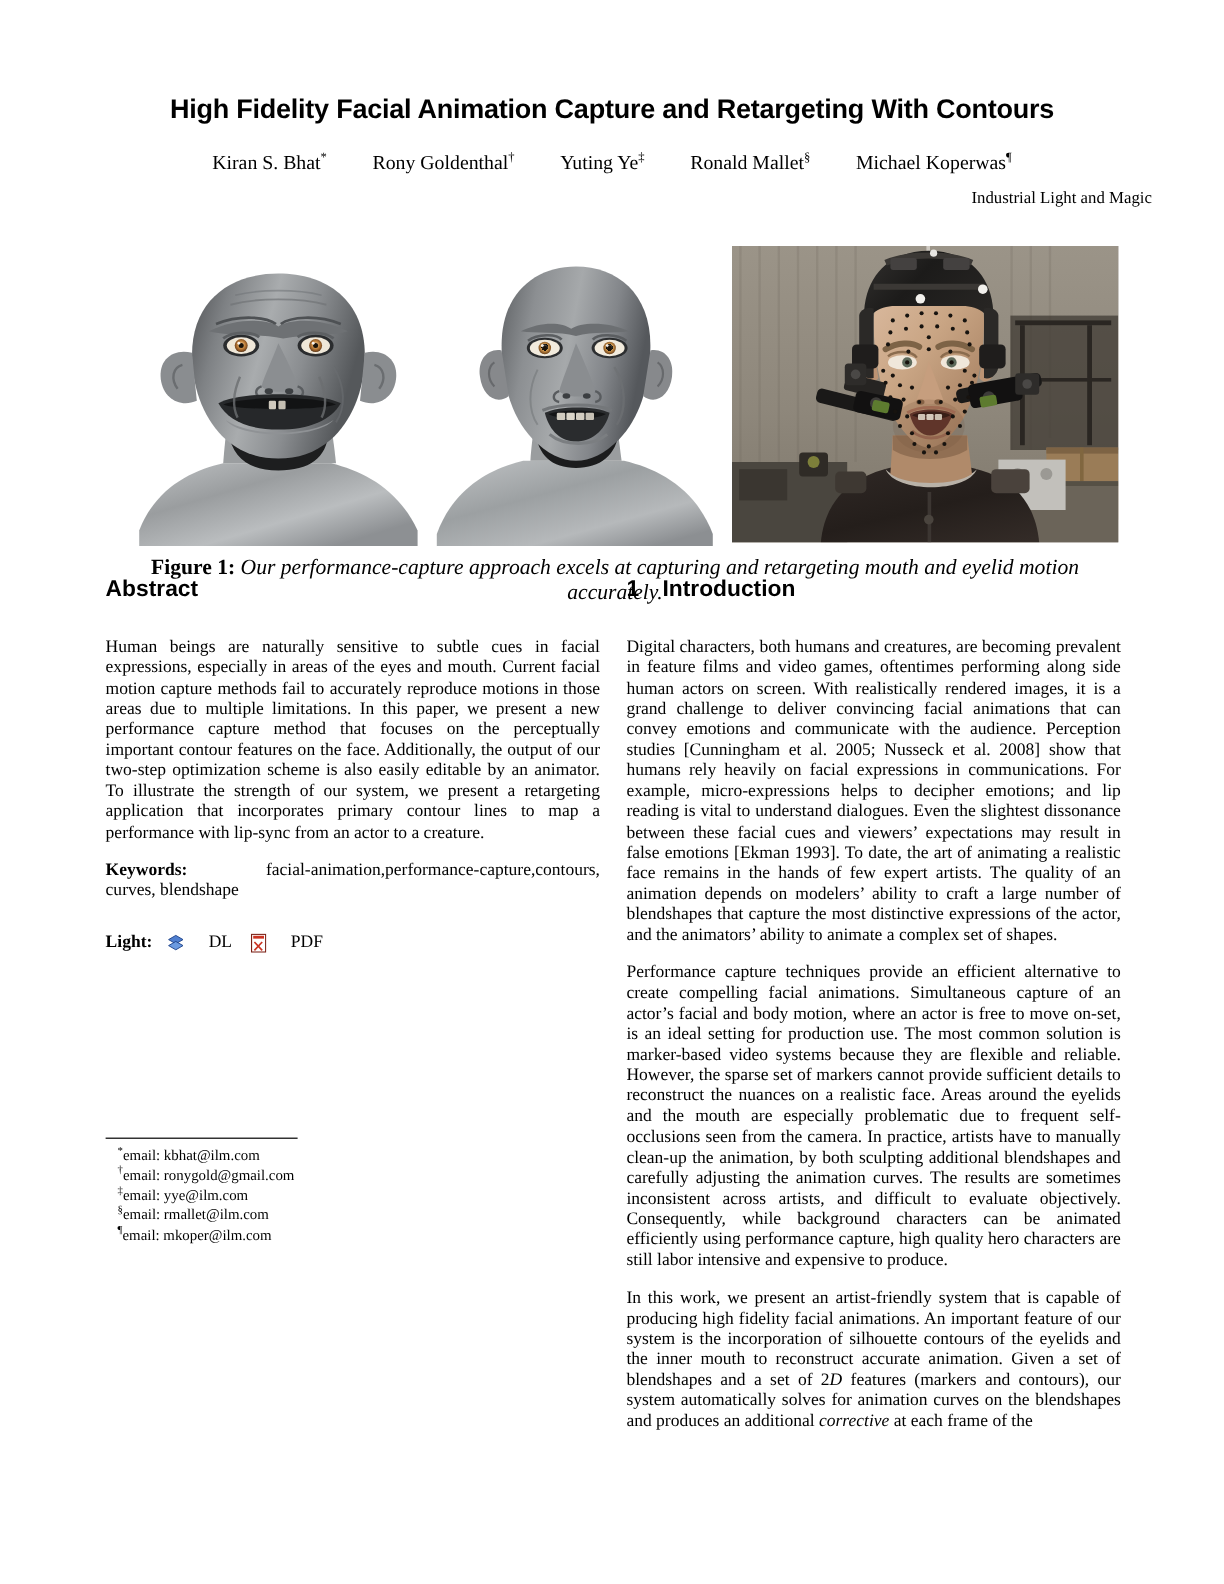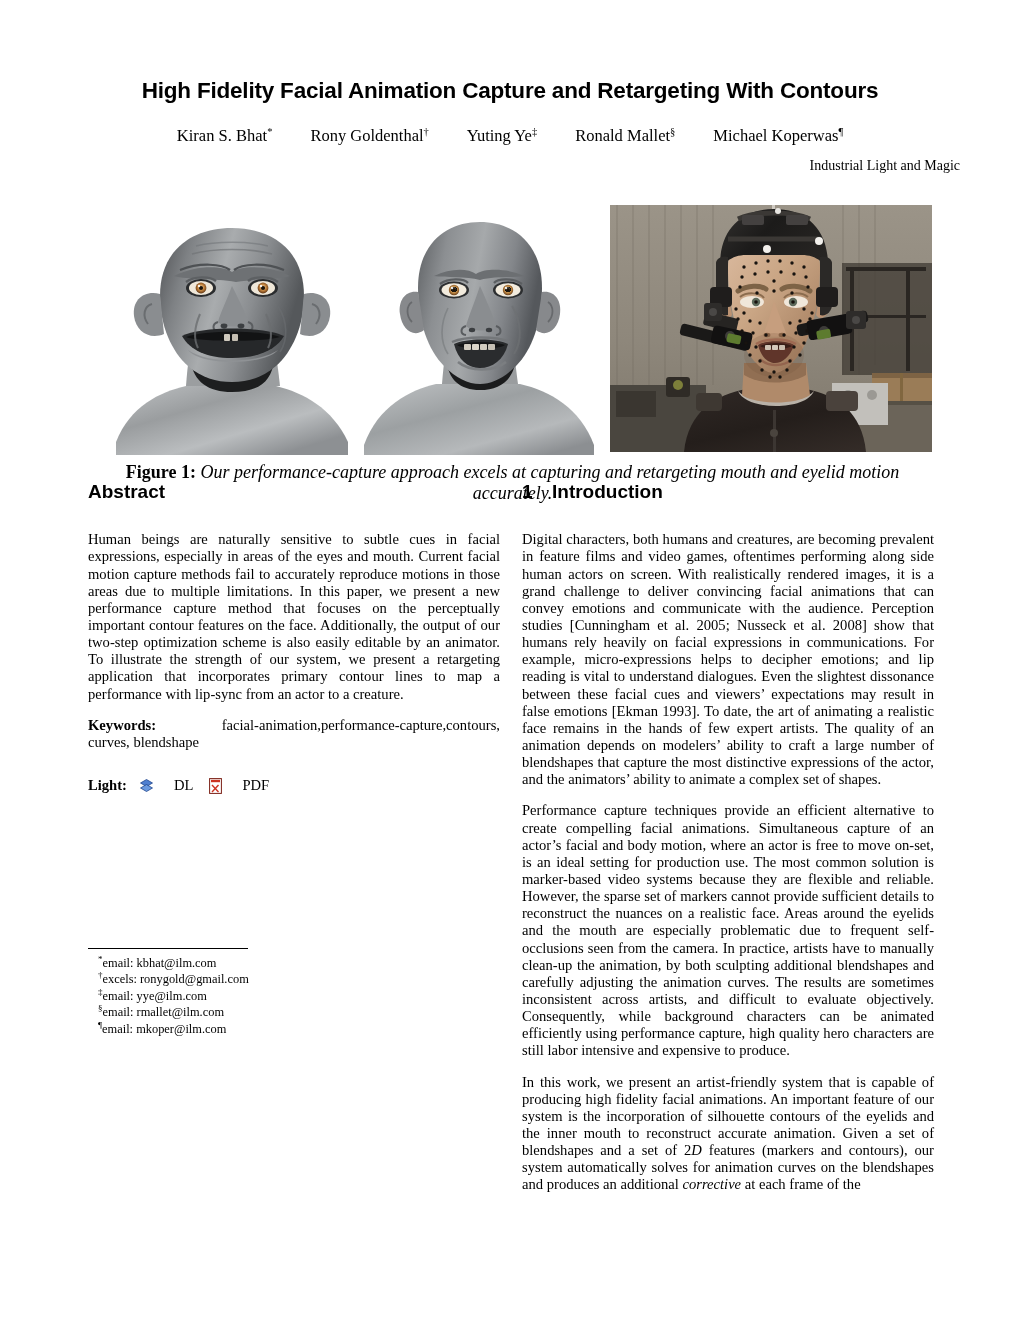--- a/index.html
+++ b/index.html
@@ -603,21 +603,21 @@
           </svg>
         </span>
         <span>PDF</span>
       </a>
     </div>
   </div>
 
   <div class="footnotes">
     <div class="fn-rule"></div>
     <div class="fn-line"><sup>*</sup><span>email: kbhat@ilm.com</span></div>
-    <div class="fn-line"><sup>†</sup><span>excels: ronygold@gmail.com</span></div>
+    <div class="fn-line"><sup>†</sup><span>email: ronygold@gmail.com</span></div>
     <div class="fn-line"><sup>‡</sup><span>email: yye@ilm.com</span></div>
     <div class="fn-line"><sup>§</sup><span>email: rmallet@ilm.com</span></div>
     <div class="fn-line"><sup>¶</sup><span>email: mkoper@ilm.com</span></div>
   </div>
 
   <div class="col col-right">
     <h2 class="section">
       <span class="num">1</span><span>Introduction</span>
     </h2>
     <p class="para">Digital characters, both humans and creatures, are becoming prevalent in feature films and video games, oftentimes performing along side human actors on screen. With realistically rendered images, it is a grand challenge to deliver convincing facial animations that can convey emotions and communicate with the audience. Perception studies [Cunningham et al. 2005; Nusseck et al. 2008] show that humans rely heavily on facial expressions in communications. For example, micro-expressions helps to decipher emotions; and lip reading is vital to understand dialogues. Even the slightest dissonance between these facial cues and viewers’ expectations may result in false emotions [Ekman 1993]. To date, the art of animating a realistic face remains in the hands of few expert artists. The quality of an animation depends on modelers’ ability to craft a large number of blendshapes that capture the most distinctive expressions of the actor, and the animators’ ability to animate a complex set of shapes.</p>

